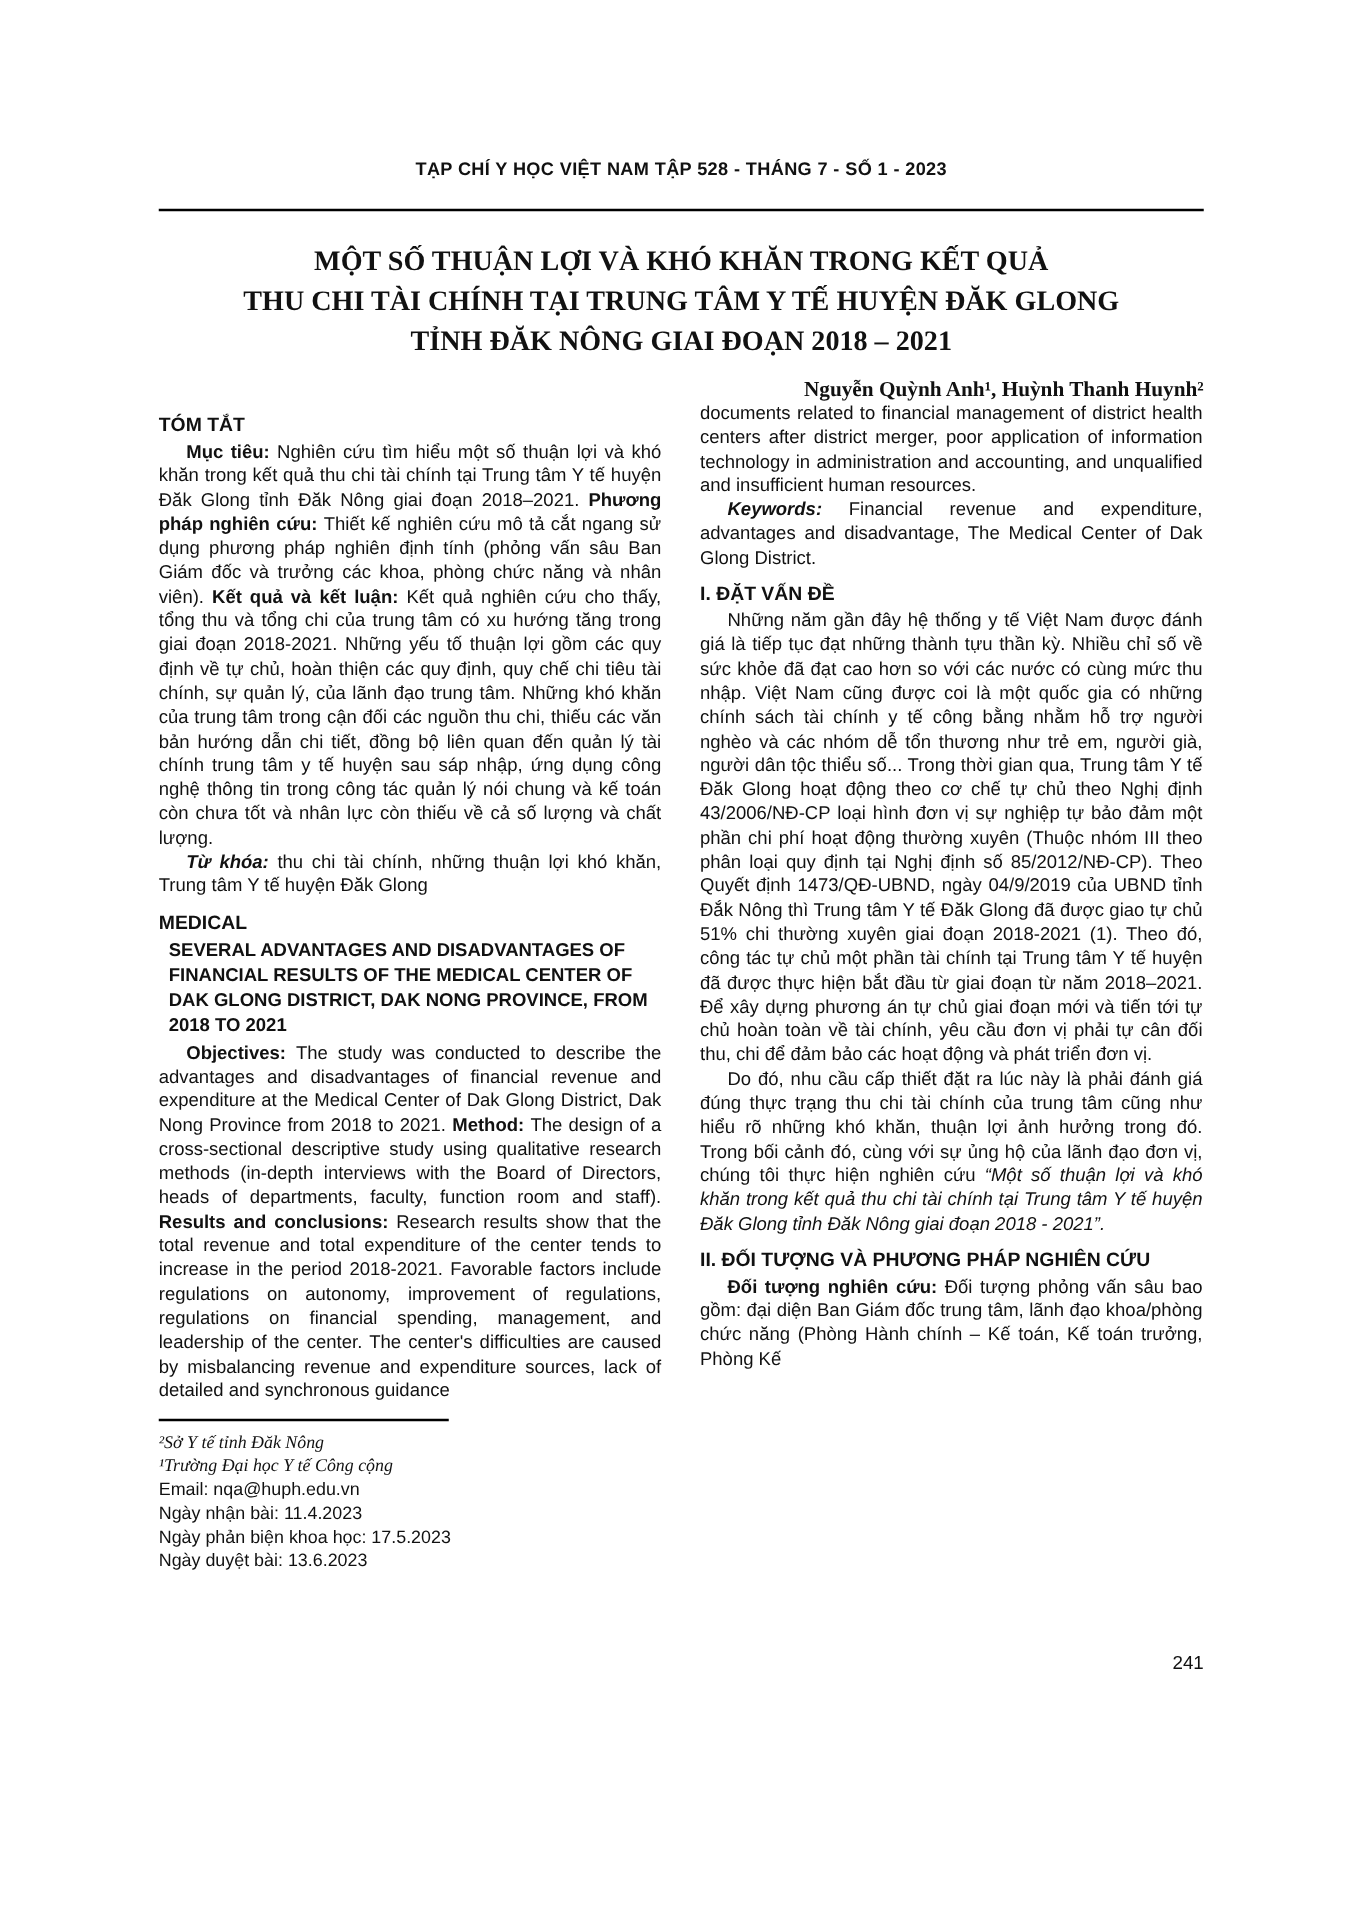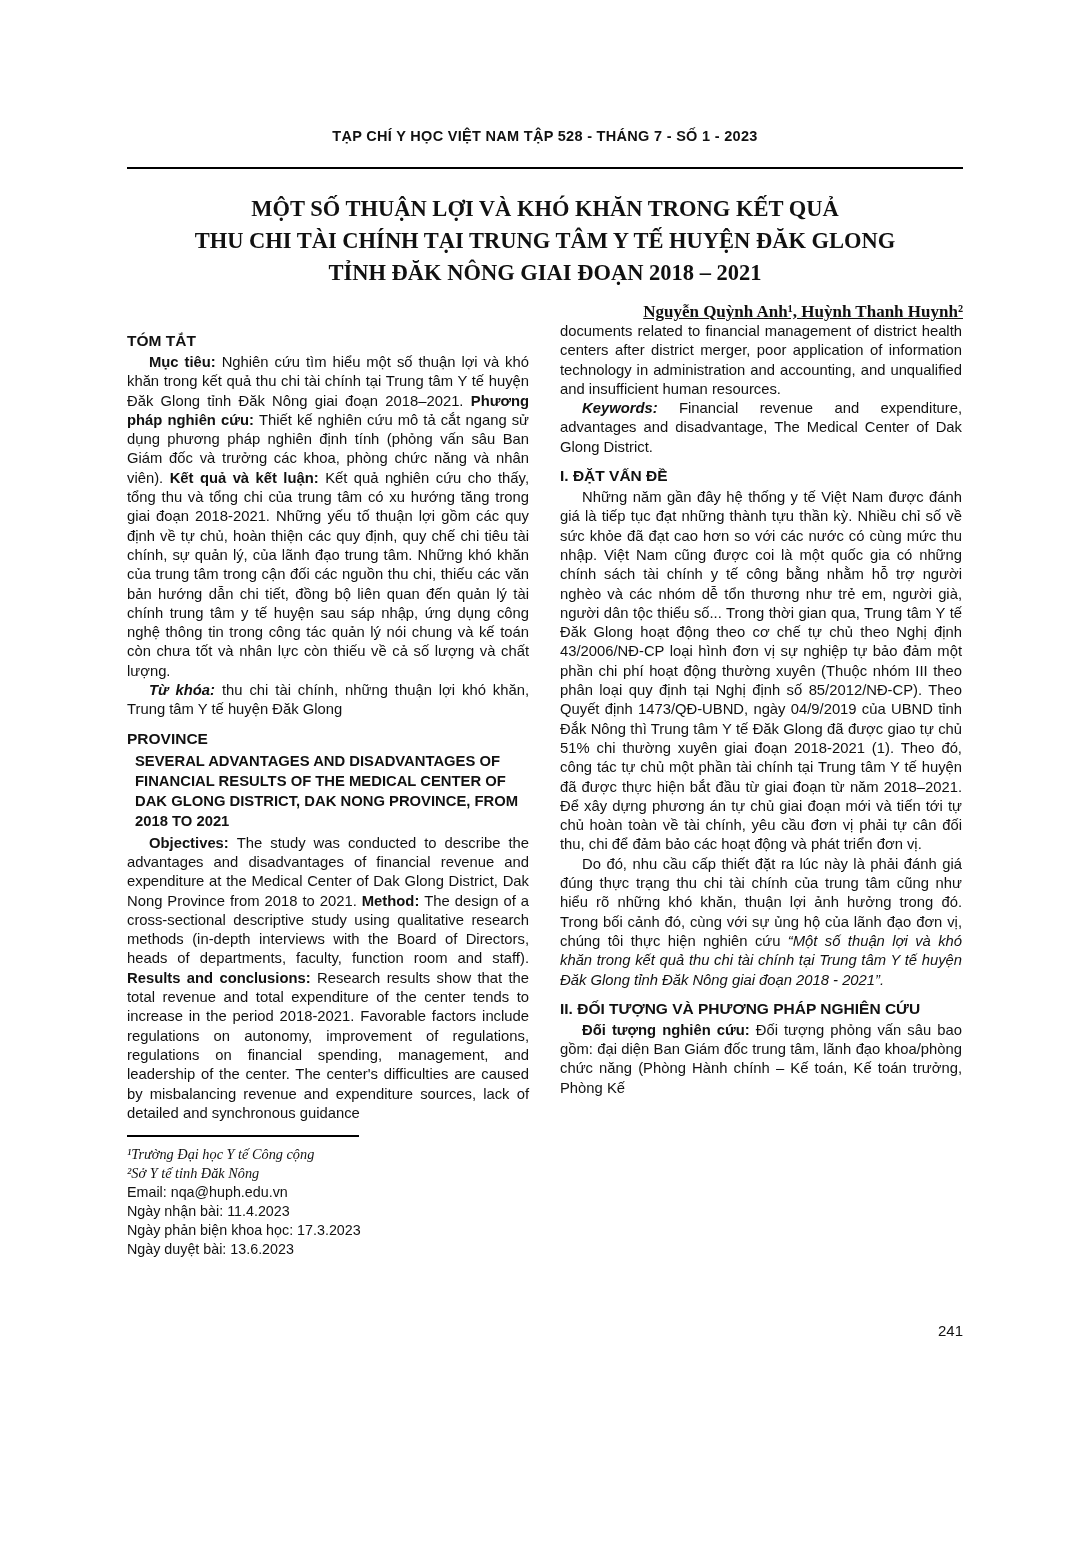--- a/index.html
+++ b/index.html
@@ -38,21 +38,20 @@
     font-size: 22.5px;
     line-height: 32px;
   }
   .title-line { display: block; }
   .authors {
     margin-top: 13px;
     text-align: right;
     font-family: "Liberation Serif", serif;
     font-weight: bold;
     font-size: 17px;
-    text-decoration: underline;
   }
   .columns {
     display: flex;
     gap: 31px;
   }
   .col {
     width: 402px;
     font-size: 14.8px;
     line-height: 19.3px;
     text-align: justify;
@@ -112,31 +111,31 @@
 
     <div class="authors">Nguyễn Quỳnh Anh¹, Huỳnh Thanh Huynh²</div>
 
     <div class="columns">
 
       <div class="col">
         <h2 class="sec-head">TÓM TẮT</h2>
         <p class="body indent"><span class="b">Mục tiêu: </span><span>Nghiên cứu tìm hiểu một số thuận lợi và khó khăn trong kết quả thu chi tài chính tại Trung tâm Y tế huyện Đăk Glong tỉnh Đăk Nông giai đoạn 2018–2021. </span><span class="b">Phương pháp nghiên cứu: </span><span>Thiết kế nghiên cứu mô tả cắt ngang sử dụng phương pháp nghiên định tính (phỏng vấn sâu Ban Giám đốc và trưởng các khoa, phòng chức năng và nhân viên). </span><span class="b">Kết quả và kết luận: </span><span>Kết quả nghiên cứu cho thấy, tổng thu và tổng chi của trung tâm có xu hướng tăng trong giai đoạn 2018-2021. Những yếu tố thuận lợi gồm các quy định về tự chủ, hoàn thiện các quy định, quy chế chi tiêu tài chính, sự quản lý, của lãnh đạo trung tâm. Những khó khăn của trung tâm trong cận đối các nguồn thu chi, thiếu các văn bản hướng dẫn chi tiết, đồng bộ liên quan đến quản lý tài chính trung tâm y tế huyện sau sáp nhập, ứng dụng công nghệ thông tin trong công tác quản lý nói chung và kế toán còn chưa tốt và nhân lực còn thiếu về cả số lượng và chất lượng.</span></p>
         <p class="body indent"><span class="b i">Từ khóa: </span><span>thu chi tài chính, những thuận lợi khó khăn, Trung tâm Y tế huyện Đăk Glong</span></p>
 
-        <h2 class="sec-head">PROVINCE</h2>
+        <h2 class="sec-head">MEDICAL</h2>
         <div class="en-title">SEVERAL ADVANTAGES AND DISADVANTAGES OF FINANCIAL RESULTS OF THE MEDICAL CENTER OF DAK GLONG DISTRICT, DAK NONG PROVINCE, FROM 2018 TO 2021</div>
         <p class="body indent"><span class="b">Objectives: </span><span>The study was conducted to describe the advantages and disadvantages of financial revenue and expenditure at the Medical Center of Dak Glong District, Dak Nong Province from 2018 to 2021. </span><span class="b">Method: </span><span>The design of a cross-sectional descriptive study using qualitative research methods (in-depth interviews with the Board of Directors, heads of departments, faculty, function room and staff). </span><span class="b">Results and conclusions: </span><span>Research results show that the total revenue and total expenditure of the center tends to increase in the period 2018-2021. Favorable factors include regulations on autonomy, improvement of regulations, regulations on financial spending, management, and leadership of the center. The center's difficulties are caused by misbalancing revenue and expenditure sources, lack of detailed and synchronous guidance</span></p>
 
         <div class="footnote">
           <div class="fn-rule"></div>
+          <div class="fn-line i serif">²Sở Y tế tỉnh Đăk Nông</div>
           <div class="fn-line i serif">¹Trường Đại học Y tế Công cộng</div>
-          <div class="fn-line i serif">²Sở Y tế tỉnh Đăk Nông</div>
           <div class="fn-line">Email: nqa@huph.edu.vn</div>
           <div class="fn-line">Ngày nhận bài: 11.4.2023</div>
-          <div class="fn-line">Ngày phản biện khoa học: 17.3.2023</div>
+          <div class="fn-line">Ngày phản biện khoa học: 17.5.2023</div>
           <div class="fn-line">Ngày duyệt bài: 13.6.2023</div>
         </div>
       </div>
 
       <div class="col">
         <p class="body">documents related to financial management of district health centers after district merger, poor application of information technology in administration and accounting, and unqualified and insufficient human resources.</p>
         <p class="body indent"><span class="b i">Keywords: </span><span>Financial revenue and expenditure, advantages and disadvantage, The Medical Center of Dak Glong District.</span></p>
 
         <h2 class="sec-head">I. ĐẶT VẤN ĐỀ</h2>
         <p class="body indent">Những năm gần đây hệ thống y tế Việt Nam được đánh giá là tiếp tục đạt những thành tựu thần kỳ. Nhiều chỉ số về sức khỏe đã đạt cao hơn so với các nước có cùng mức thu nhập. Việt Nam cũng được coi là một quốc gia có những chính sách tài chính y tế công bằng nhằm hỗ trợ người nghèo và các nhóm dễ tổn thương như trẻ em, người già, người dân tộc thiểu số... Trong thời gian qua, Trung tâm Y tế Đăk Glong hoạt động theo cơ chế tự chủ theo Nghị định 43/2006/NĐ-CP loại hình đơn vị sự nghiệp tự bảo đảm một phần chi phí hoạt động thường xuyên (Thuộc nhóm III theo phân loại quy định tại Nghị định số 85/2012/NĐ-CP). Theo Quyết định 1473/QĐ-UBND, ngày 04/9/2019 của UBND tỉnh Đắk Nông thì Trung tâm Y tế Đăk Glong đã được giao tự chủ 51% chi thường xuyên giai đoạn 2018-2021 (1). Theo đó, công tác tự chủ một phần tài chính tại Trung tâm Y tế huyện đã được thực hiện bắt đầu từ giai đoạn từ năm 2018–2021. Để xây dựng phương án tự chủ giai đoạn mới và tiến tới tự chủ hoàn toàn về tài chính, yêu cầu đơn vị phải tự cân đối thu, chi để đảm bảo các hoạt động và phát triển đơn vị.</p>

